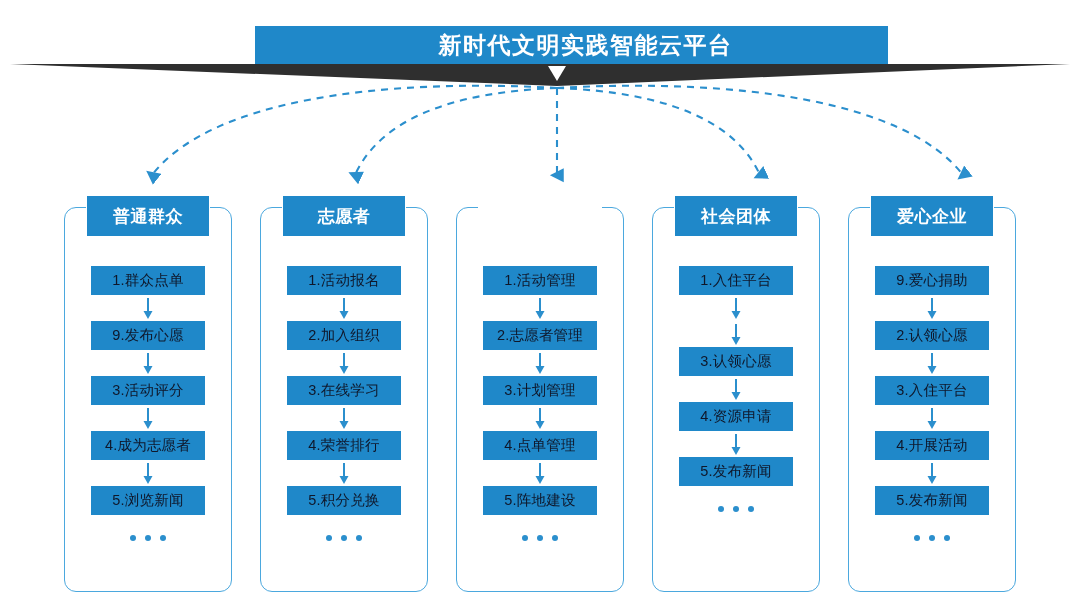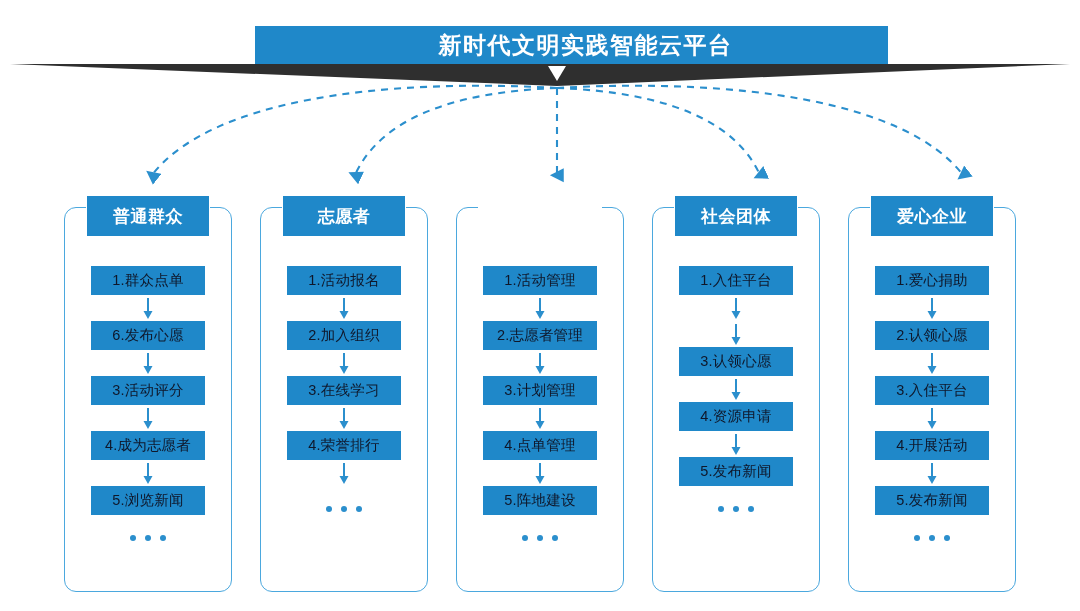--- a/index.html
+++ b/index.html
@@ -189,21 +189,21 @@
         <span class="col-header-label">普通群众</span>
       </div>
       <div class="col-body">
         <div class="step">
           <span class="step-label">1.群众点单</span>
         </div>
         <svg class="step-arrow" viewBox="0 0 14 26">
           <path d="M 6 3 L 8 3 L 8 16 L 11.5 16 L 7 24 L 2.5 16 L 6 16 Z" fill="#2b8fcd"></path>
         </svg>
         <div class="step">
-          <span class="step-label">6.发布心愿</span>
+          <span class="step-label">9.发布心愿</span>
         </div>
         <svg class="step-arrow" viewBox="0 0 14 26">
           <path d="M 6 3 L 8 3 L 8 16 L 11.5 16 L 7 24 L 2.5 16 L 6 16 Z" fill="#2b8fcd"></path>
         </svg>
         <div class="step">
           <span class="step-label">3.活动评分</span>
         </div>
         <svg class="step-arrow" viewBox="0 0 14 26">
           <path d="M 6 3 L 8 3 L 8 16 L 11.5 16 L 7 24 L 2.5 16 L 6 16 Z" fill="#2b8fcd"></path>
         </svg>
@@ -247,20 +247,23 @@
         </div>
         <svg class="step-arrow" viewBox="0 0 14 26">
           <path d="M 6 3 L 8 3 L 8 16 L 11.5 16 L 7 24 L 2.5 16 L 6 16 Z" fill="#2b8fcd"></path>
         </svg>
         <div class="step">
           <span class="step-label">4.荣誉排行</span>
         </div>
         <svg class="step-arrow" viewBox="0 0 14 26">
           <path d="M 6 3 L 8 3 L 8 16 L 11.5 16 L 7 24 L 2.5 16 L 6 16 Z" fill="#2b8fcd"></path>
         </svg>
+        <div class="step">
+          <span class="step-label">5.积分兑换</span>
+        </div>
         <div class="col-dots">
           <span class="dot"></span>
           <span class="dot"></span>
           <span class="dot"></span>
         </div>
       </div>
     </div>
     <div class="column">
       <div class="col-frame"></div>
       <div class="col-frame-mask"></div>
@@ -338,21 +341,21 @@
       </div>
     </div>
     <div class="column">
       <div class="col-frame"></div>
       <div class="col-frame-mask"></div>
       <div class="col-header">
         <span class="col-header-label">爱心企业</span>
       </div>
       <div class="col-body">
         <div class="step">
-          <span class="step-label">1.爱心捐助</span>
+          <span class="step-label">9.爱心捐助</span>
         </div>
         <svg class="step-arrow" viewBox="0 0 14 26">
           <path d="M 6 3 L 8 3 L 8 16 L 11.5 16 L 7 24 L 2.5 16 L 6 16 Z" fill="#2b8fcd"></path>
         </svg>
         <div class="step">
           <span class="step-label">2.认领心愿</span>
         </div>
         <svg class="step-arrow" viewBox="0 0 14 26">
           <path d="M 6 3 L 8 3 L 8 16 L 11.5 16 L 7 24 L 2.5 16 L 6 16 Z" fill="#2b8fcd"></path>
         </svg>

